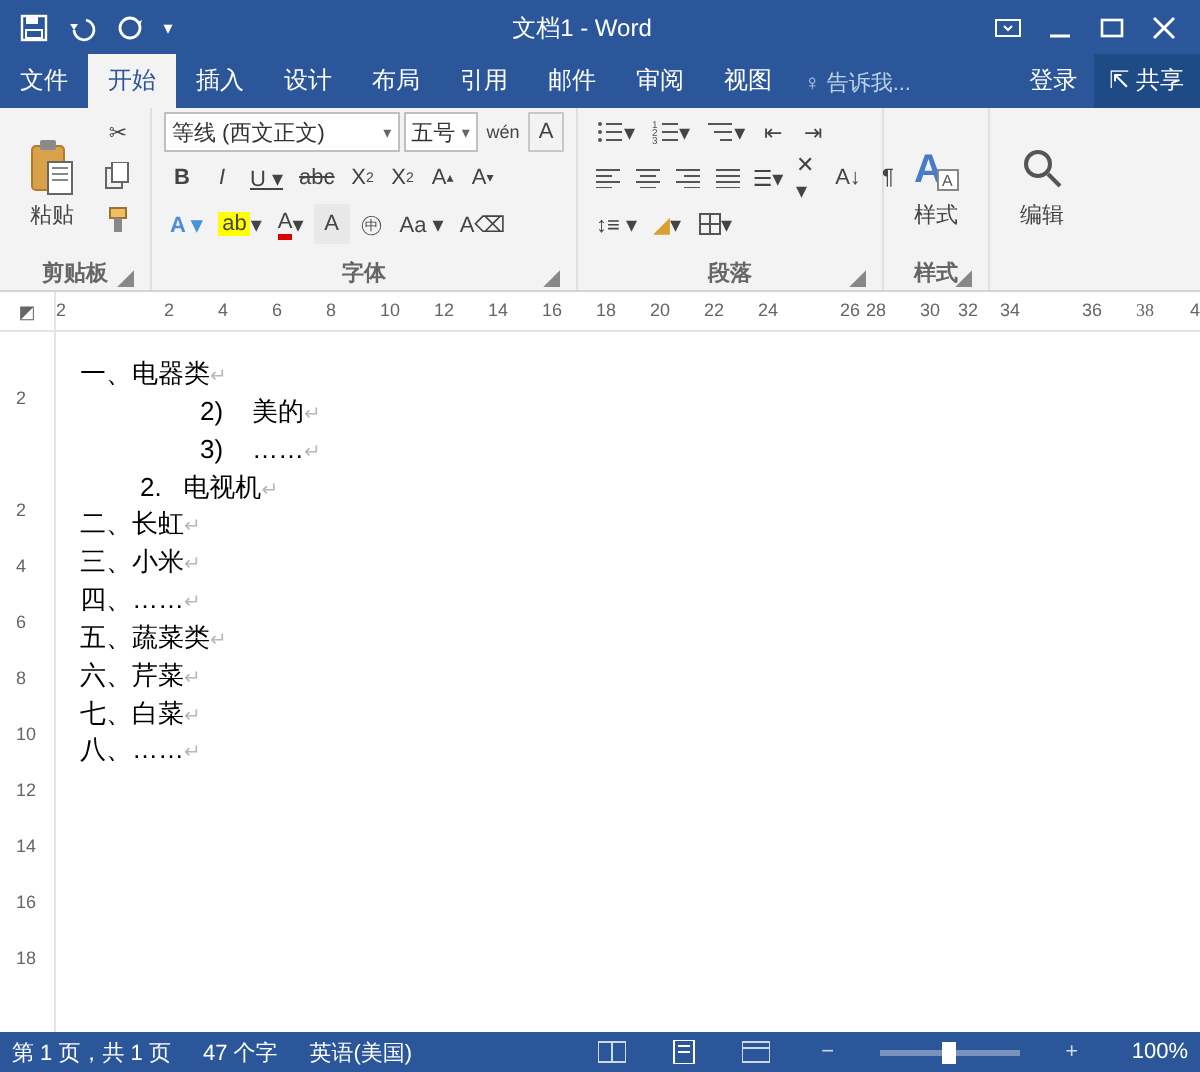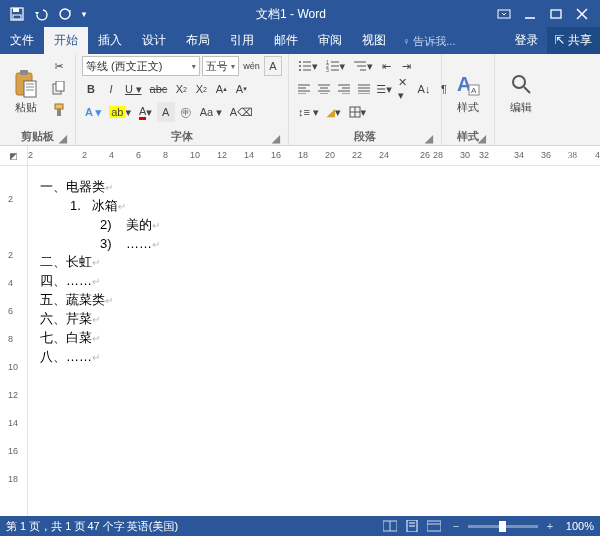--- a/index.html
+++ b/index.html
@@ -48,21 +48,21 @@
 
 .doc-area { height: 350px; display:flex; background:#fff; }
 .ruler-v { width:28px; border-right:1px solid #e4e4e4; background:#fff; position:relative; font-size:9px; color:#666; }
 .ruler-v .tick { position:absolute; left:8px; }
 .page { flex:1; padding: 12px 16px 12px 8px; font-family: "SimSun", serif; font-size:13px; color:#000; line-height:1.45; overflow:hidden; }
 .page .mk { color:#b8b8b8; font-size:10px; }
 .l0 { margin-left: 4px; }
 .l1 { margin-left: 34px; }
 .l2 { margin-left: 64px; }
 
-.statusbar { height:20px; background:#2b579a; color:#fff; display:flex; align-items:center; font-size:11px; padding:0 6px; gap:2px; }
+.statusbar { height:20px; background:#2b579a; color:#fff; display:flex; align-items:center; font-size:11px; padding:0 6px; gap:16px; }
 .statusbar .spacer { flex:1; }
 .statusbar .viewbtn { width:20px; height:16px; display:flex; align-items:center; justify-content:center; cursor:pointer; color:#cdd9ec; }
 .statusbar .slider { width:70px; height:3px; background:#7a93bd; position:relative; }
 .statusbar .slider .thumb { position:absolute; width:7px; height:11px; background:#fff; top:-4px; left:31px; }
 
 svg { display:block; }
 </style>
 </head>
 <body>
 
@@ -345,21 +345,21 @@
       <span class="tick" style="left: 216px;">14</span>
       <span class="tick" style="left: 243px;">16</span>
       <span class="tick" style="left: 270px;">18</span>
       <span class="tick" style="left: 297px;">20</span>
       <span class="tick" style="left: 324px;">22</span>
       <span class="tick" style="left: 351px;">24</span>
       <span class="tick" style="left: 392px;">26</span>
       <span class="tick" style="left: 405px;">28</span>
       <span class="tick" style="left: 432px;">30</span>
       <span class="tick" style="left: 451px;">32</span>
-      <span class="tick" style="left: 486px;">34</span>
+      <span class="tick" style="left: 472px;">34</span>
       <span class="tick" style="left: 513px;">36</span>
       <span class="tick" style="left: 540px; font-family: Liberation Serif, serif;">38</span>
       <span class="tick" style="left: 567px;">40</span>
     </div>
 </div>
 
 <div class="doc-area">
   <div class="ruler-v" id="ruler-v">
       <span class="tick" style="top: 0px;"></span>
       <span class="tick" style="top: 28px;">2</span>
@@ -369,24 +369,25 @@
       <span class="tick" style="top: 140px;">6</span>
       <span class="tick" style="top: 168px;">8</span>
       <span class="tick" style="top: 196px;">10</span>
       <span class="tick" style="top: 224px;">12</span>
       <span class="tick" style="top: 252px;">14</span>
       <span class="tick" style="top: 280px;">16</span>
       <span class="tick" style="top: 308px;">18</span>
     </div>
   <div class="page" id="doc-page">
       <div class="l0">一、电器类<span class="mk">↵</span></div>
-      <div class="l1">1.&nbsp;&nbsp;&nbsp;冰箱<span class="mk">↵</span></div>
       <div class="l2">2)&nbsp;&nbsp;&nbsp;&nbsp;美的<span class="mk">↵</span></div>
       <div class="l2">3)&nbsp;&nbsp;&nbsp;&nbsp;……<span class="mk">↵</span></div>
+      <div class="l1">2.&nbsp;&nbsp;&nbsp;电视机<span class="mk">↵</span></div>
       <div class="l0">二、长虹<span class="mk">↵</span></div>
+      <div class="l0">三、小米<span class="mk">↵</span></div>
       <div class="l0">四、……<span class="mk">↵</span></div>
       <div class="l0">五、蔬菜类<span class="mk">↵</span></div>
       <div class="l0">六、芹菜<span class="mk">↵</span></div>
       <div class="l0">七、白菜<span class="mk">↵</span></div>
       <div class="l0">八、……<span class="mk">↵</span></div>
     </div>
 </div>
 
 <div class="statusbar">
   <span>第 1 页，共 1 页</span>

